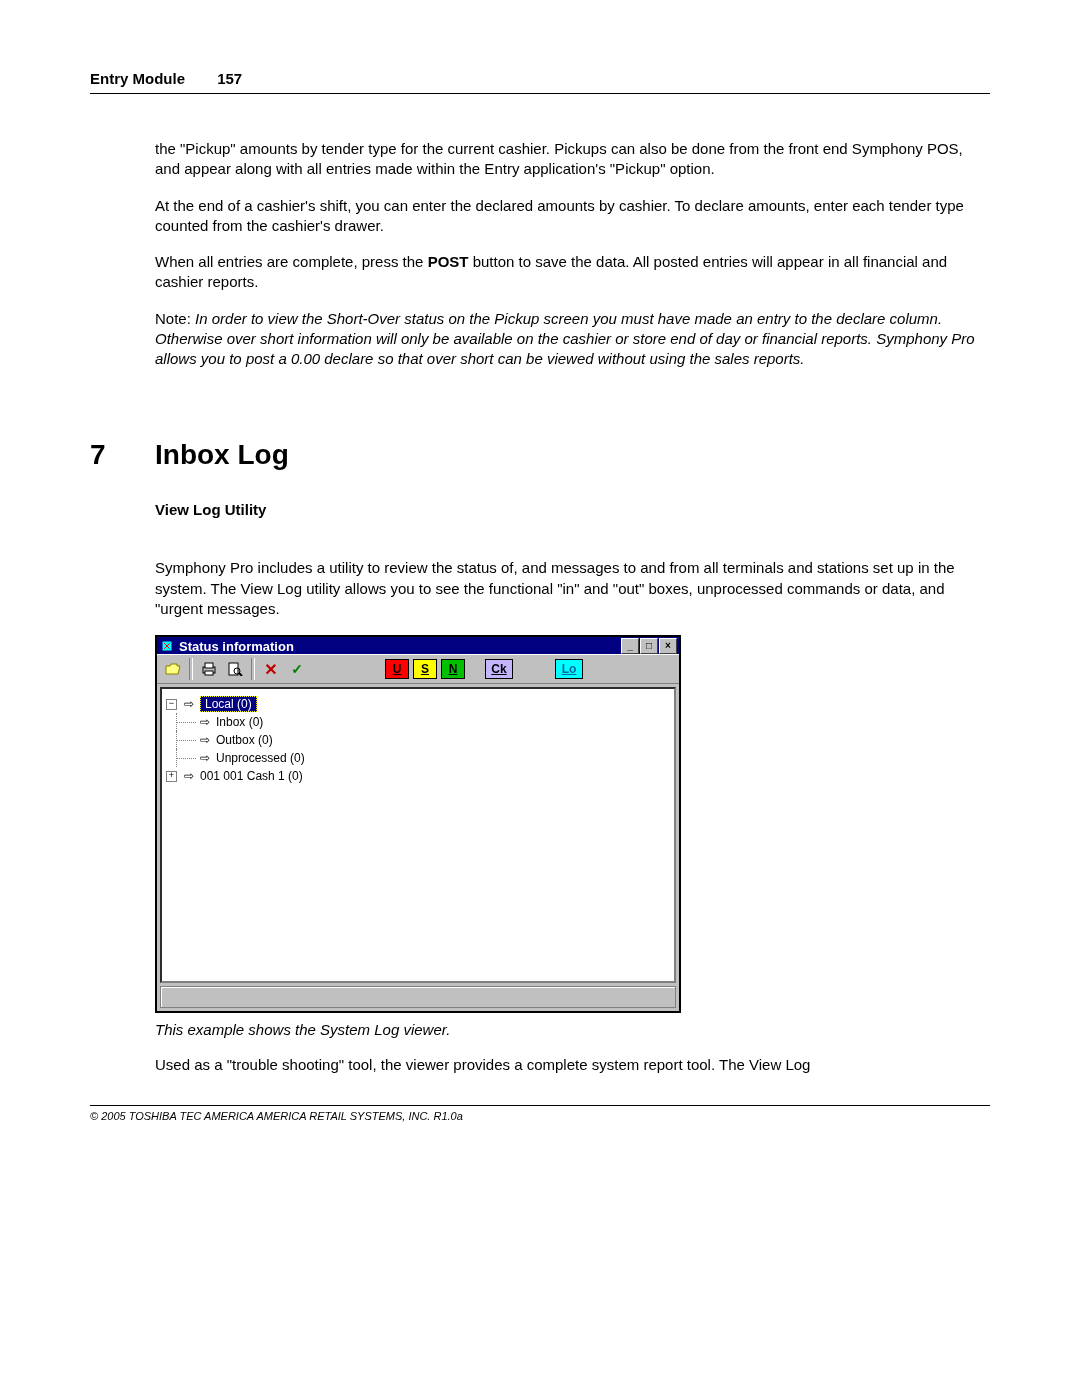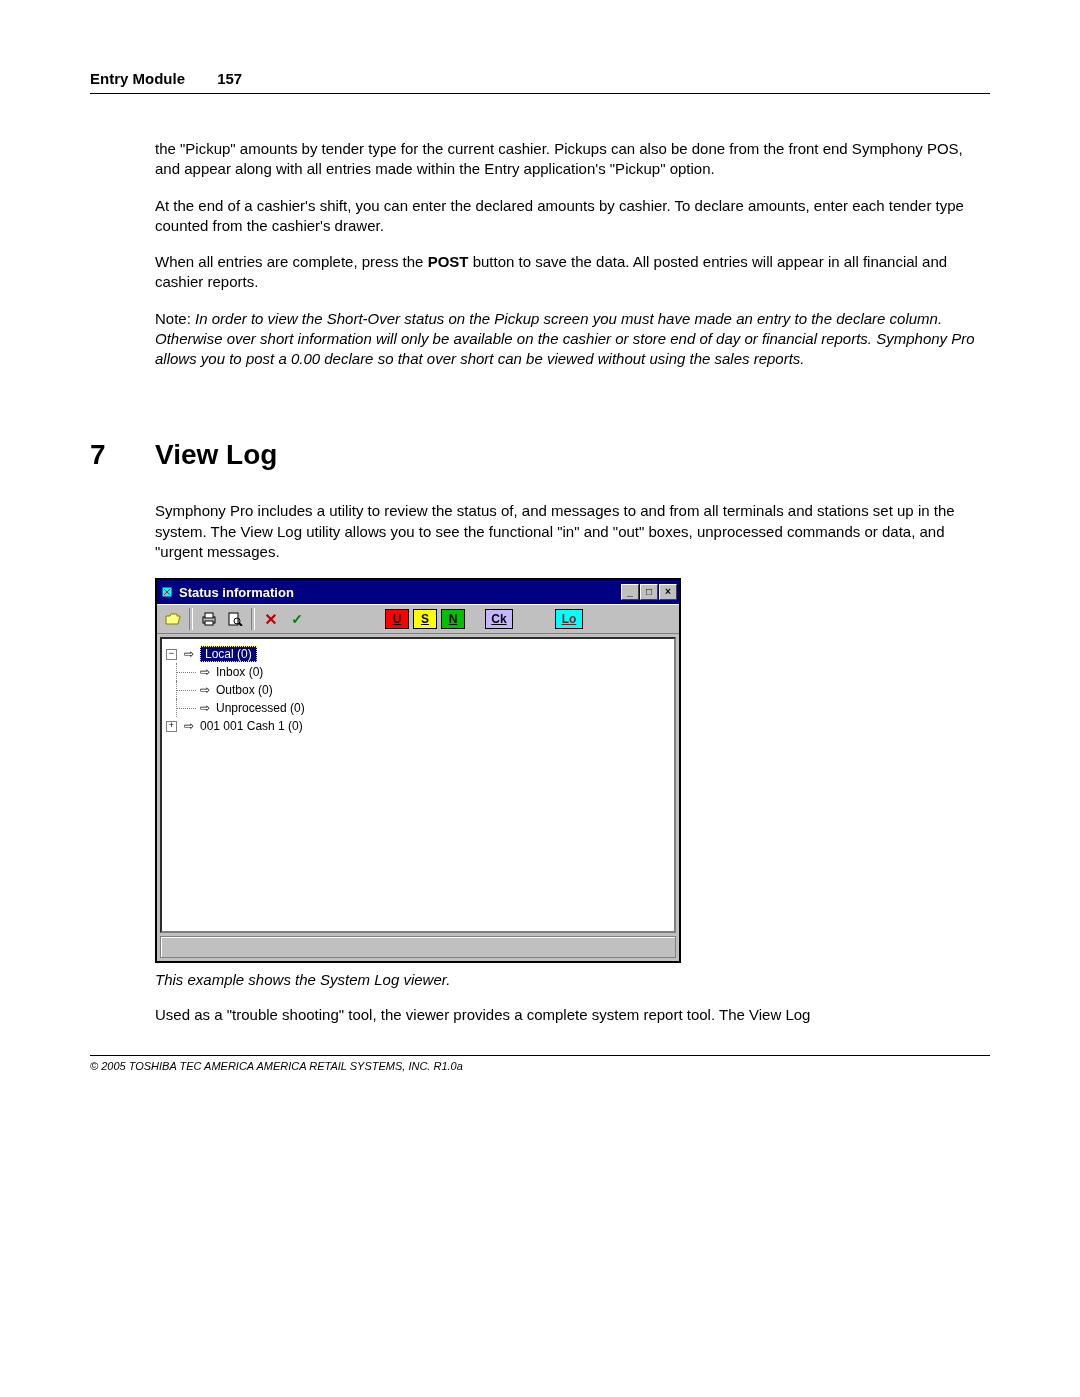--- a/index.html
+++ b/index.html
@@ -70,23 +70,23 @@
     margin-left: 65px;
     width: 522px;
     border: 2px solid #000;
     background: #c0c0c0;
     font-family: "MS Sans Serif", Tahoma, Arial, sans-serif;
     font-size: 12px;
   }
   .titlebar {
     background: #000080;
     color: #fff;
-    height: 24px;
+    height: 17px;
     display: flex;
-    align-items: center;
+    align-items: flex-end;
     padding: 0 2px;
   }
   .titlebar-icon {
     width: 16px; height: 16px;
     display: inline-flex; align-items: center; justify-content: center;
     margin-right: 4px;
   }
   .titlebar-text { font-weight: bold; flex: 1; font-size: 13px; }
   .titlebar-btns { display: flex; gap: 0; }
   .tb-btn {
@@ -129,21 +129,21 @@
     border: 1px solid #000;
     display: flex; align-items: center; justify-content: center;
     font-weight: bold; font-size: 12px;
     text-decoration: underline;
     margin-left: 2px;
   }
   .pill-U { background: #ff0000; color: #000; }
   .pill-S { background: #ffff00; color: #000; }
   .pill-N { background: #00c000; color: #000; }
   .pill-Ck { background: #c4b5fd; color: #000; width: 26px; }
-  .pill-Lo { background: #00ffff; color: #7f1d1d; width: 26px; margin-left: 32px; }
+  .pill-Lo { background: #00ffff; color: #0369a1; width: 26px; margin-left: 32px; }
   .tree-area {
     background: #fff;
     border: 2px inset #808080;
     height: 280px;
     margin: 3px;
     padding: 6px 4px;
     overflow: hidden;
   }
   .tree-row {
     display: flex; align-items: center;
@@ -221,23 +221,24 @@
     <p>
       <span> When all entries are complete, press the </span><b>POST</b><span> button to save the data. All posted entries will appear in all financial and cashier reports.</span>
     </p>
     <p>
       <span> Note: </span><span class="note-italic">In order to view the Short-Over status on the Pickup screen you must have made an entry to the declare column. Otherwise over short information will only be available on the cashier or store end of day or financial reports. Symphony Pro allows you to post a 0.00 declare so that over short can be viewed without using the sales reports.</span>
     </p>
   </div>
 
   <div class="section-row">
     <div class="section-num">7</div>
-    <div class="section-title">View Log</div>
-  </div>
-
+    <div class="section-title">Inbox Log</div>
+  </div>
+
+  <div class="subhead">View Log Utility</div>
 
   <div class="body-text">
     <p> Symphony Pro includes a utility to review the status of, and messages to and from all terminals and stations set up in the system.  The View Log utility allows you to see the functional "in" and "out" boxes, unprocessed commands or data, and "urgent messages.</p>
   </div>
 
   <div class="win">
     <div class="titlebar">
       <span class="titlebar-icon">
         <svg width="14" height="14" viewBox="0 0 14 14">
             <rect x="2" y="2" width="10" height="10" fill="#00ffff" stroke="#000080"></rect>

